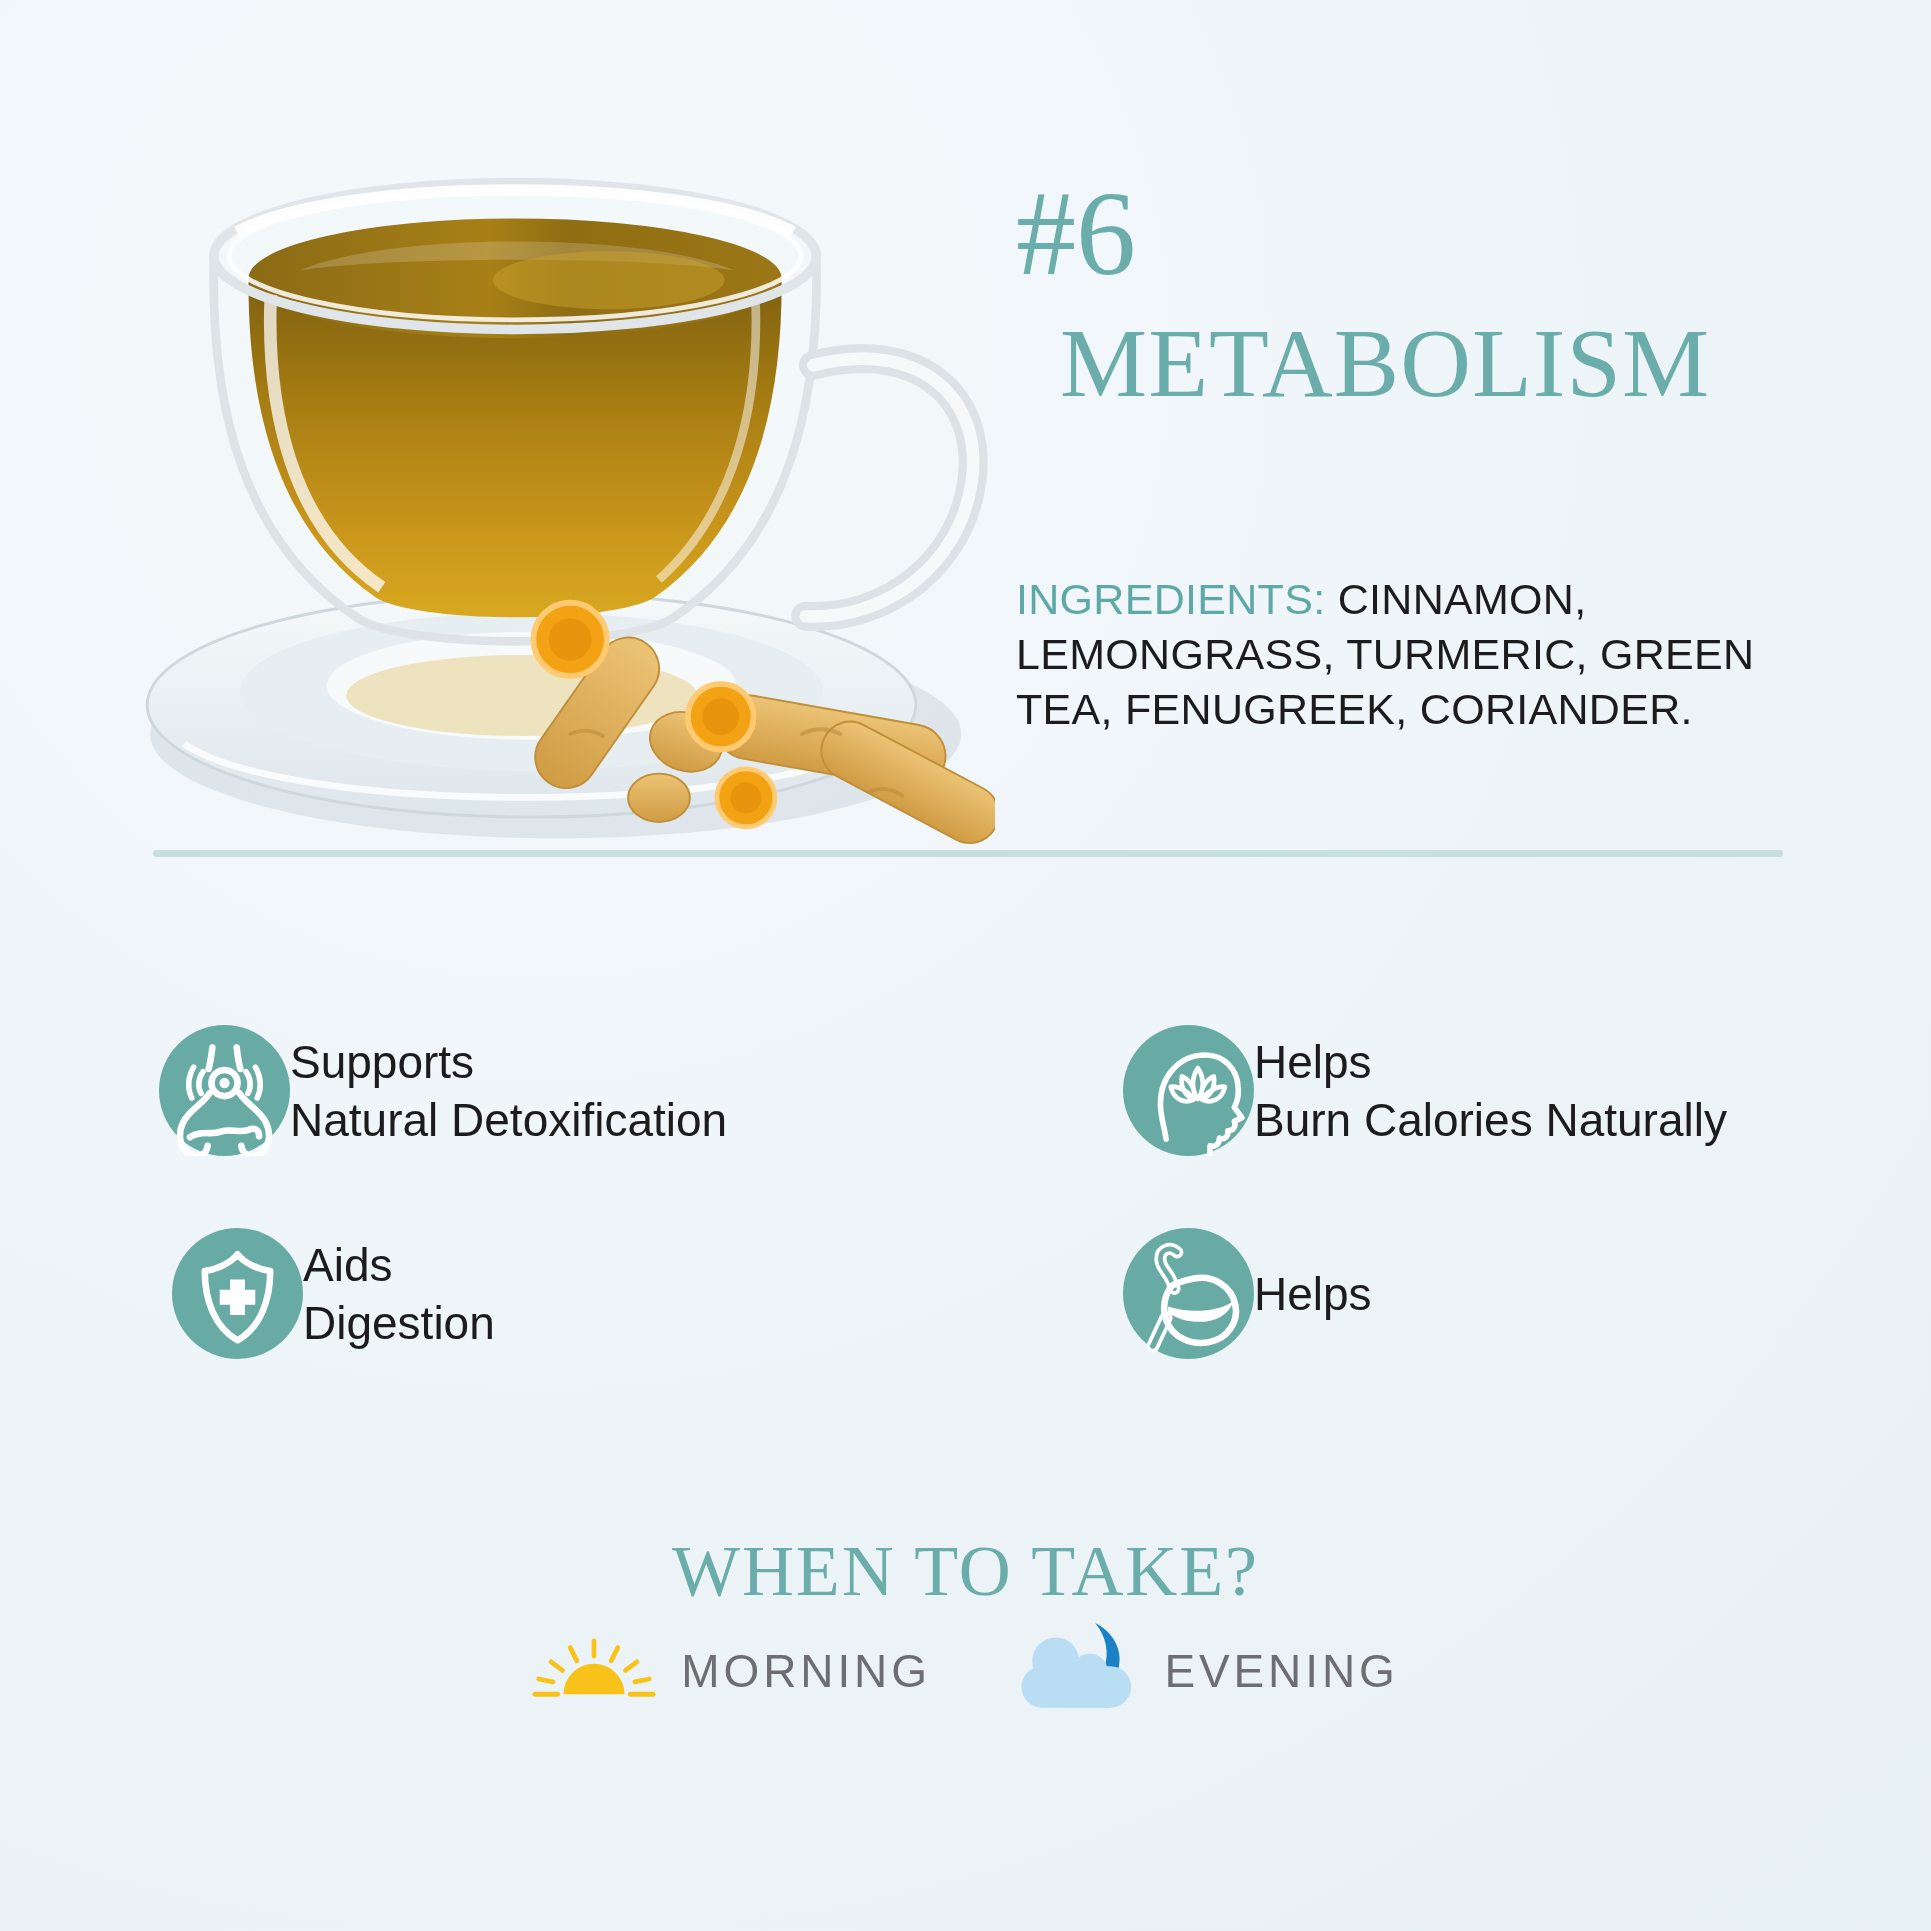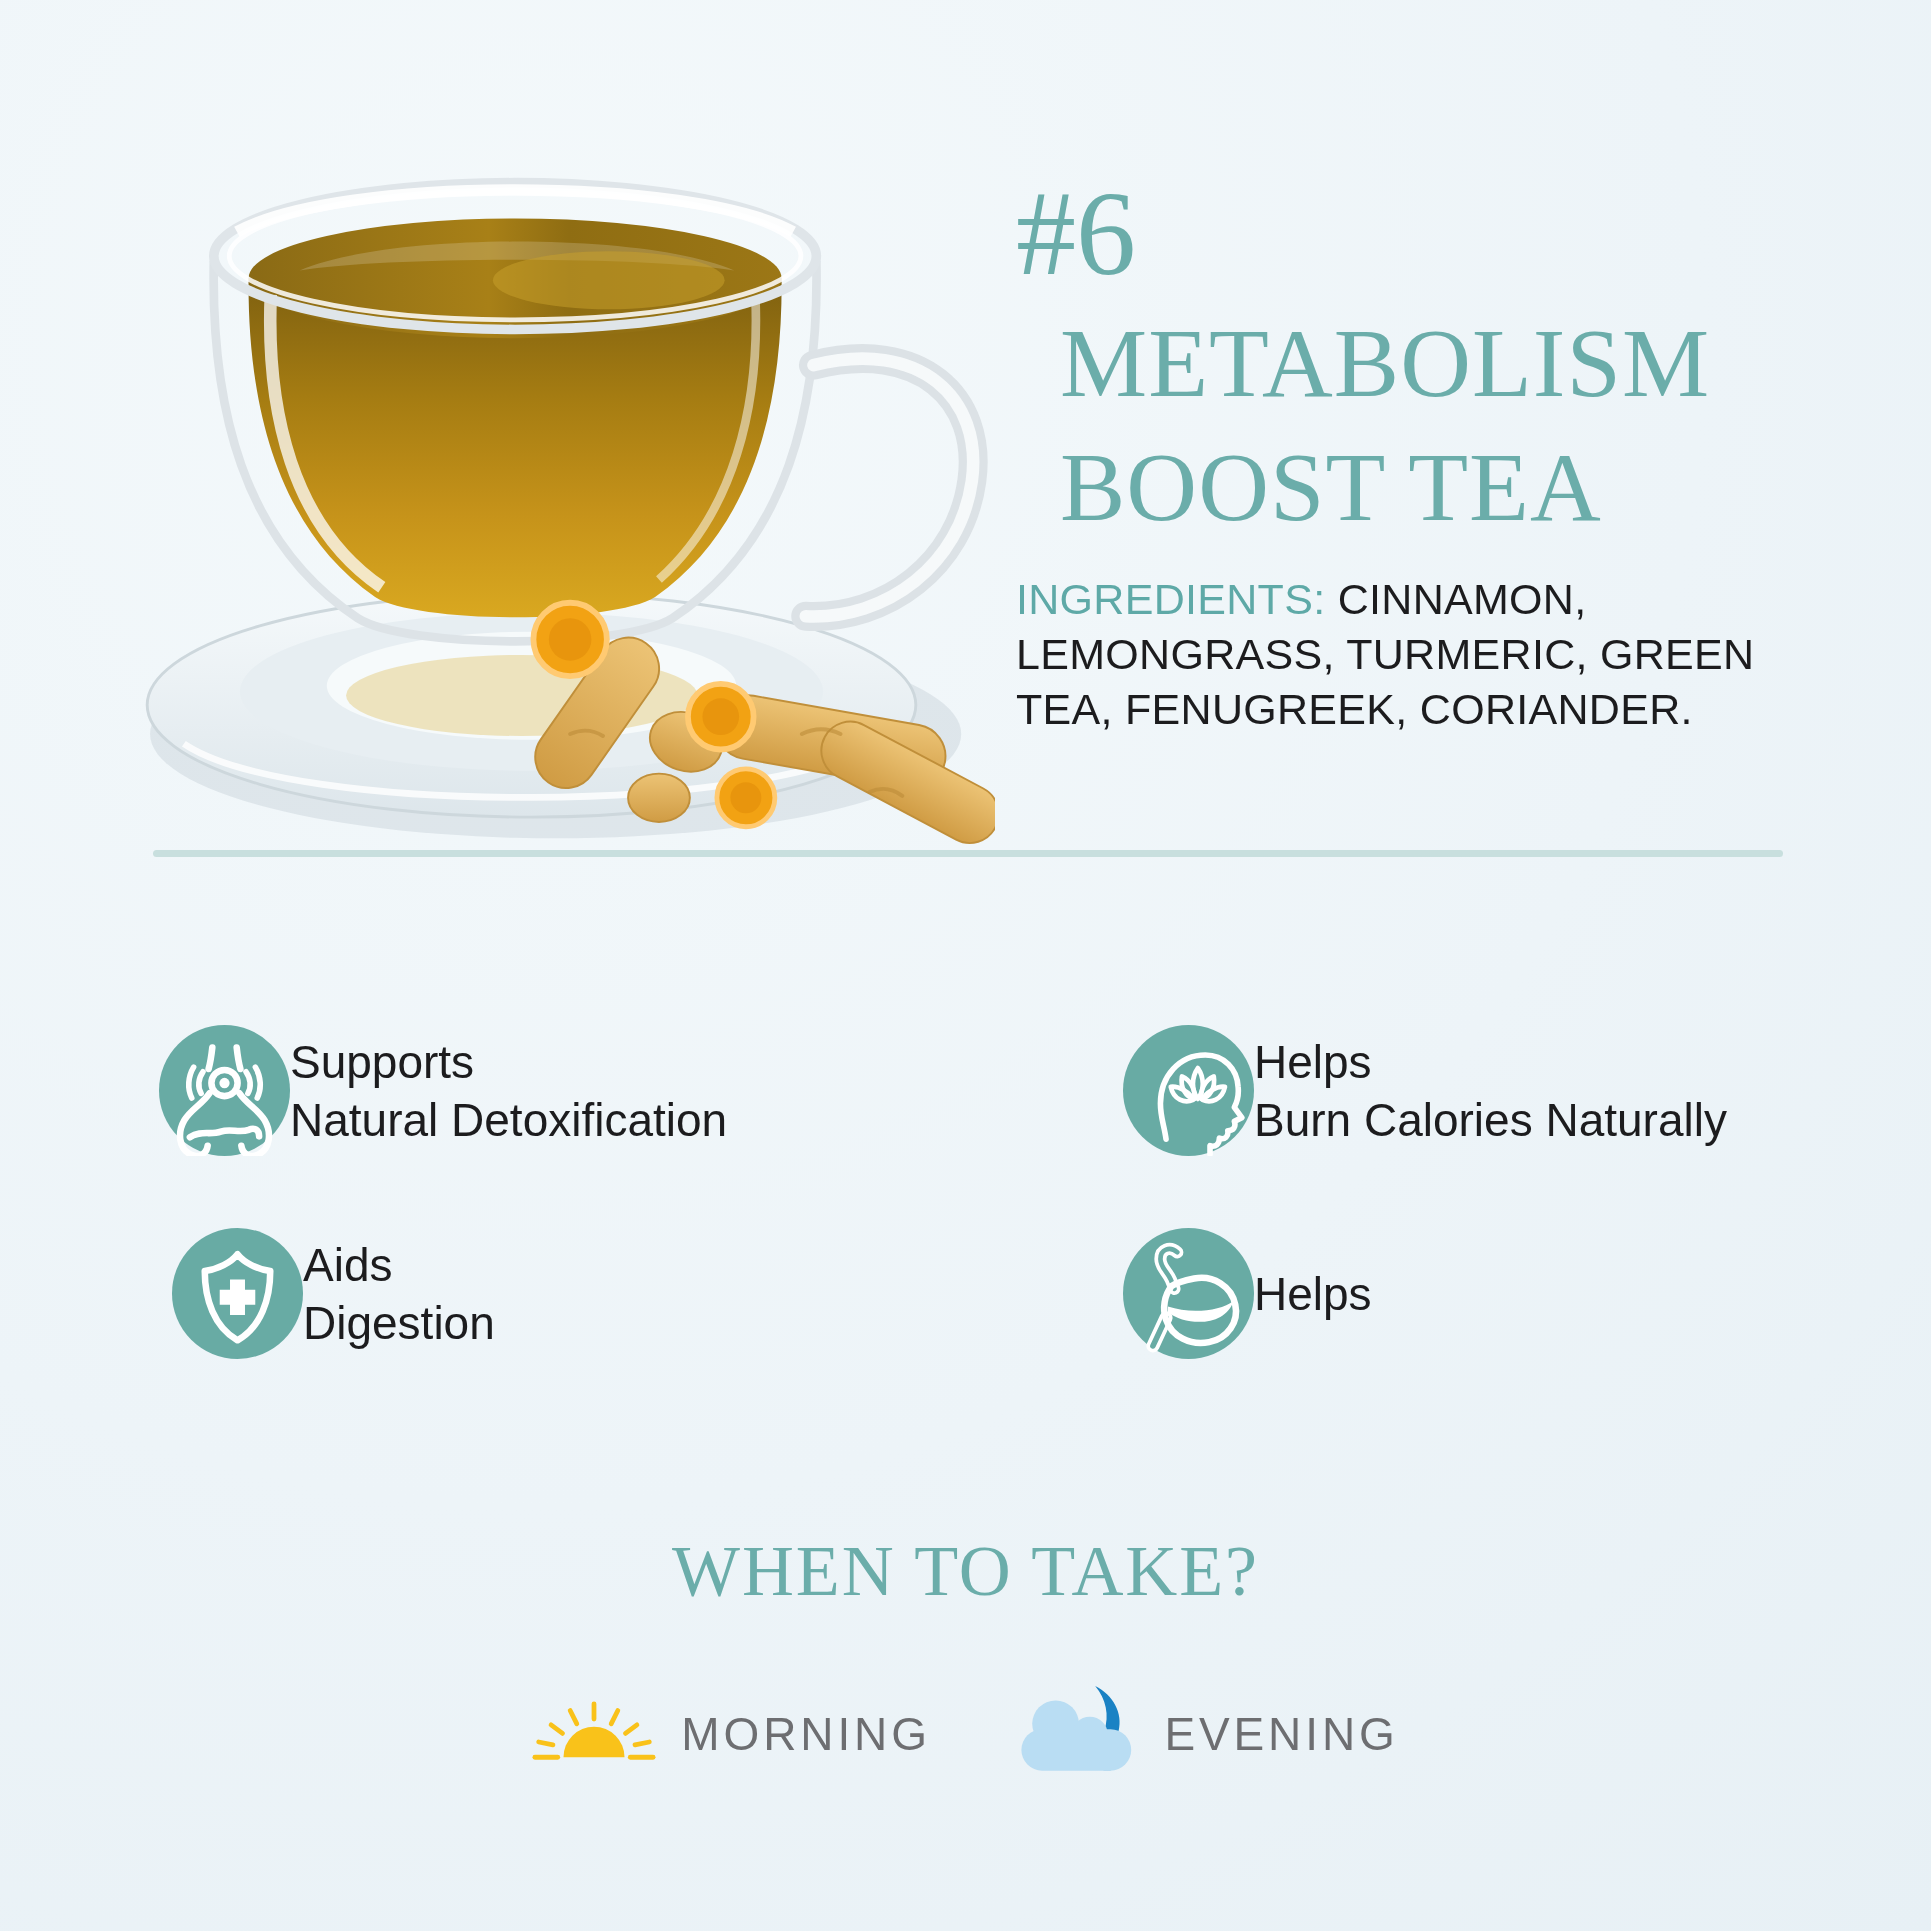--- a/index.html
+++ b/index.html
@@ -23,21 +23,21 @@
        background:#c8dfde;border-radius:3.9px;}
   
   .benefit{position:absolute;display:flex;align-items:center;}
   .benefit .bicon{flex:0 0 auto;width:131px;height:131px;}
   .benefit .btext{font-size:46px;line-height:58px;color:#1c1c1e;white-space:nowrap;}
   .b1{left:159px;top:1025px;} .b2{left:1123px;top:1025px;}
   .b3{left:172px;top:1228px;} .b4{left:1123px;top:1228px;}
   
   .when{position:absolute;left:0;right:0;top:1530px;text-align:center;
        font-family:"Liberation Serif",serif;font-size:72px;letter-spacing:1.9px;color:#6badaa;}
-  .sched{position:absolute;left:0;right:0;top:1684px;display:flex;
+  .sched{position:absolute;left:0;right:0;top:1621px;display:flex;
        justify-content:center;align-items:center;gap:85px;}
   .sched-group{display:flex;align-items:center;}
   .sched-label{font-size:46px;letter-spacing:3.9px;color:#6d6e71;}
   .gap26{width:25px;} .gap14{width:13.5px;}
 </style>
 </head>
 <body>
 
 <div class="poster">
 
@@ -104,21 +104,20 @@
         <circle cx="676" cy="622" r="19" fill="#e8950d"></circle>
         <circle cx="702" cy="706" r="30" fill="#f2a213" stroke="#ffca72" stroke-width="5"></circle>
         <circle cx="702" cy="706" r="16" fill="#e8950d"></circle>
       </g>
     </svg>
   </div>
 
   <div class="num">#6</div>
   <div class="title">
     <div>METABOLISM</div>
-    <div>BOOST TEA</div>
   </div>
   <div class="ingredients">
     <span class="ing-label">INGREDIENTS:</span>
     <span>CINNAMON, LEMONGRASS, TURMERIC, GREEN TEA, FENUGREEK, CORIANDER.</span>
   </div>
 
   <div class="divider"></div>
 
   <div class="benefit b1">
     <span class="bicon">

